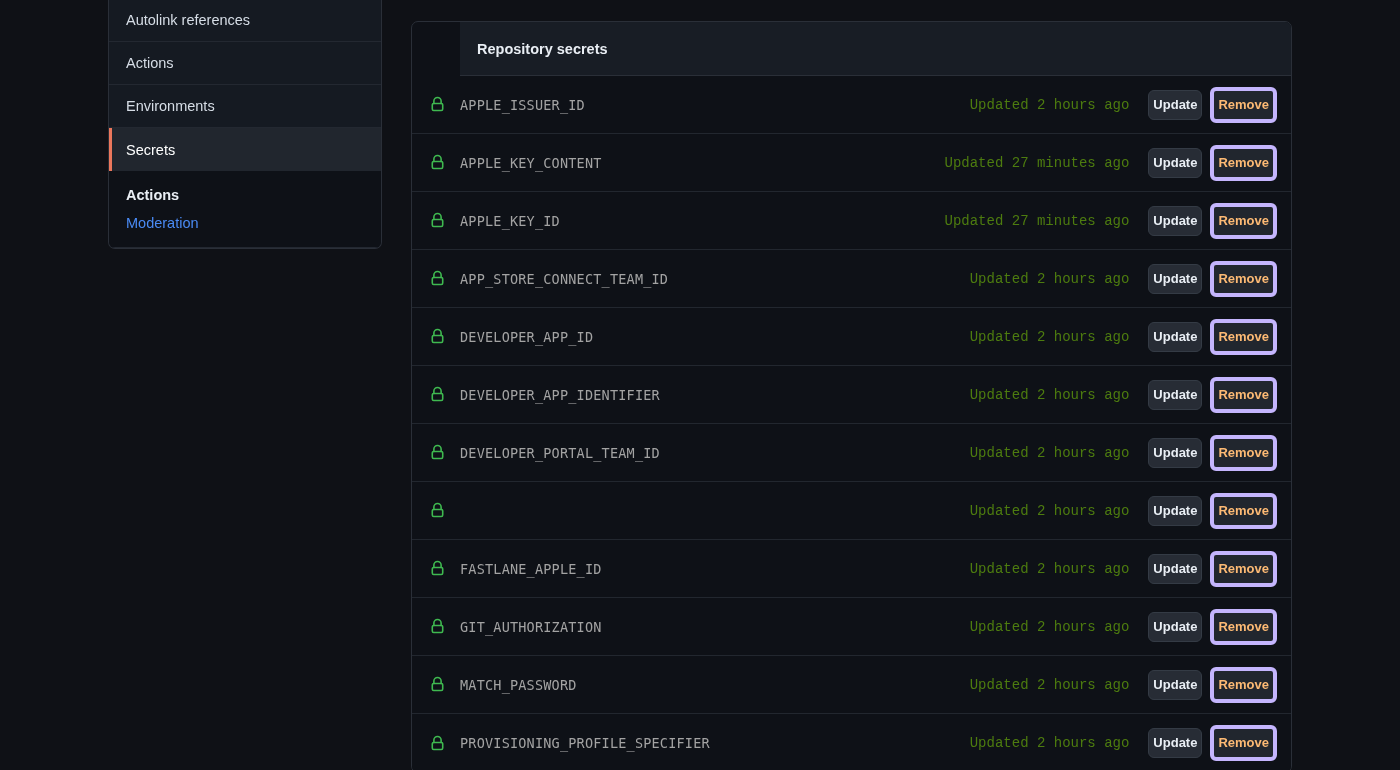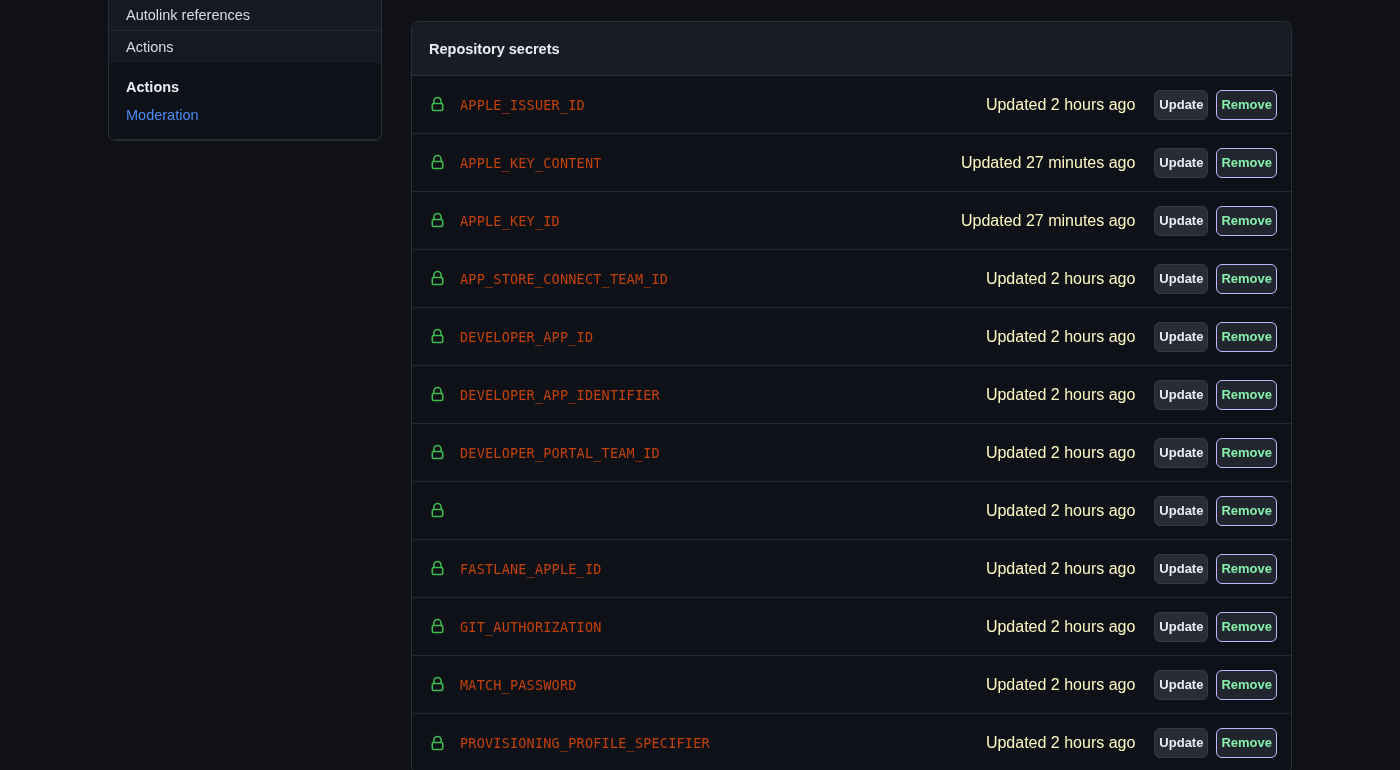--- a/index.html
+++ b/index.html
@@ -31,21 +31,21 @@
     width: 274px;
     background: #151a22;
     border: 1px solid #2a2f38;
     border-top: none;
     border-radius: 0 0 7px 7px;
     box-sizing: border-box;
     overflow: hidden;
   }
   .nav-item {
     position: relative;
-    height: 32px;
+    height: 43px;
     display: flex;
     align-items: center;
     padding-left: 17px;
     font-size: 14.5px;
     color: #d6dde6;
     border-bottom: 1px solid #232831;
     box-sizing: border-box;
     background: #151a22;
   }
   .nav-item.selected {
@@ -92,20 +92,21 @@
     overflow: hidden;
   }
   .panel-header {
     height: 54px;
     display: flex;
     align-items: center;
     padding-left: 17px;
     background: #181d25;
     border-bottom: 1px solid #2a2f38;
     box-sizing: border-box;
+    margin-left: 48px;
   }
   .panel-title {
     font-size: 14.5px;
     font-weight: bold;
     color: #e9eef4;
   }
 
   .secret-row {
     height: 58px;
     display: flex;
@@ -120,63 +121,71 @@
   .lock-icon {
     width: 17px;
     height: 17px;
     flex: 0 0 auto;
     margin-right: 14px;
     display: block;
   }
   .secret-name {
     font-family: "DejaVu Sans Mono", "Liberation Mono", monospace;
     font-size: 13.5px;
-    color: #c2410c;
+    color: #a3a3a3;
     letter-spacing: 0.2px;
     white-space: nowrap;
   }
   .spacer { flex: 1 1 auto; }
   .updated {
-    font-size: 16px;
-    color: #fef9c3;
+    font-size: 14px;
+    color: #4d7c0f;
     margin-right: 19px;
     white-space: nowrap;
+    font-family: Liberation Mono, monospace;
   }
   .btn {
     font-family: "Liberation Sans", sans-serif;
     font-size: 13px;
     font-weight: bold;
     padding: 6px 4px;
     border-radius: 6px;
     border: 1px solid #343b45;
     background: #272c35;
     color: #e9eef4;
     cursor: pointer;
     white-space: nowrap;
     line-height: 16px;
   }
   .btn-remove {
     background: #21262e;
-    color: #86efac;
-    border: 1px solid #c4b5fd;
+    color: #fdba74;
+    border: 4px solid #c4b5fd;
     margin-left: 8px;
   }
 </style>
 </head>
 <body>
 
 <div class="page">
 
   <nav class="sidebar">
     <div id="nav-top">
         <div class="nav-item">
           <span>Autolink references</span>
         </div>
         <div class="nav-item">
           <span>Actions</span>
+        </div>
+        <div class="nav-item">
+          <span>Environments</span>
+        </div>
+        <div class="nav-item selected">
+          <span class="accent-bar"></span>
+          <span>Secrets</span>
         </div>
       </div>
     <div class="nav-sub">
       <div class="nav-sub-head">Actions</div>
       <div class="nav-sub-link">Moderation</div>
     </div>
     <div id="nav-bottom">
       </div>
   </nav>
 

